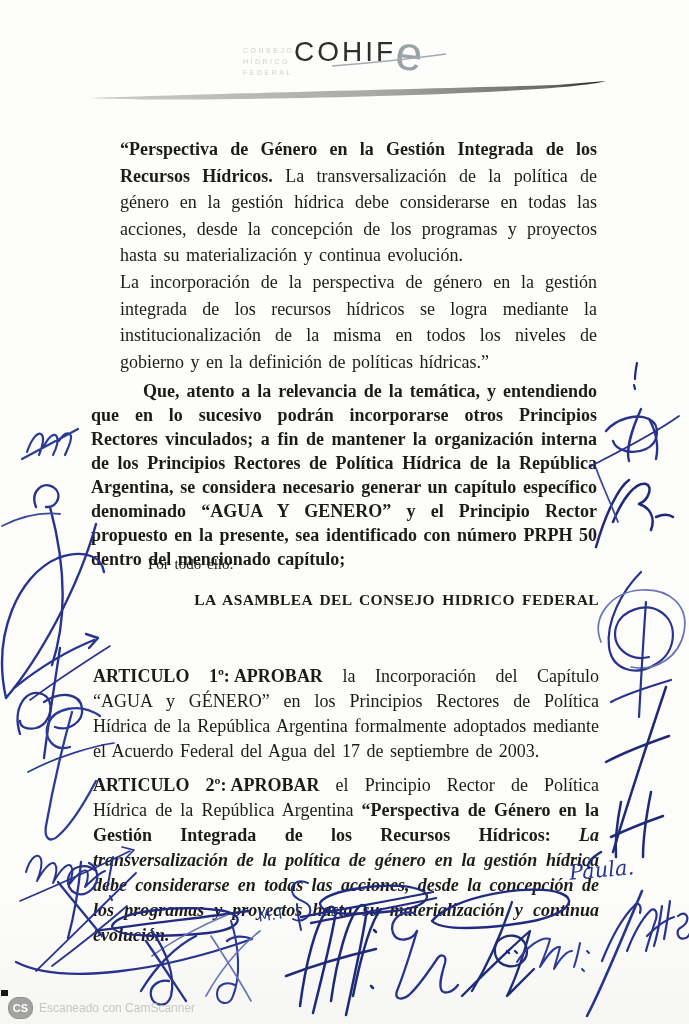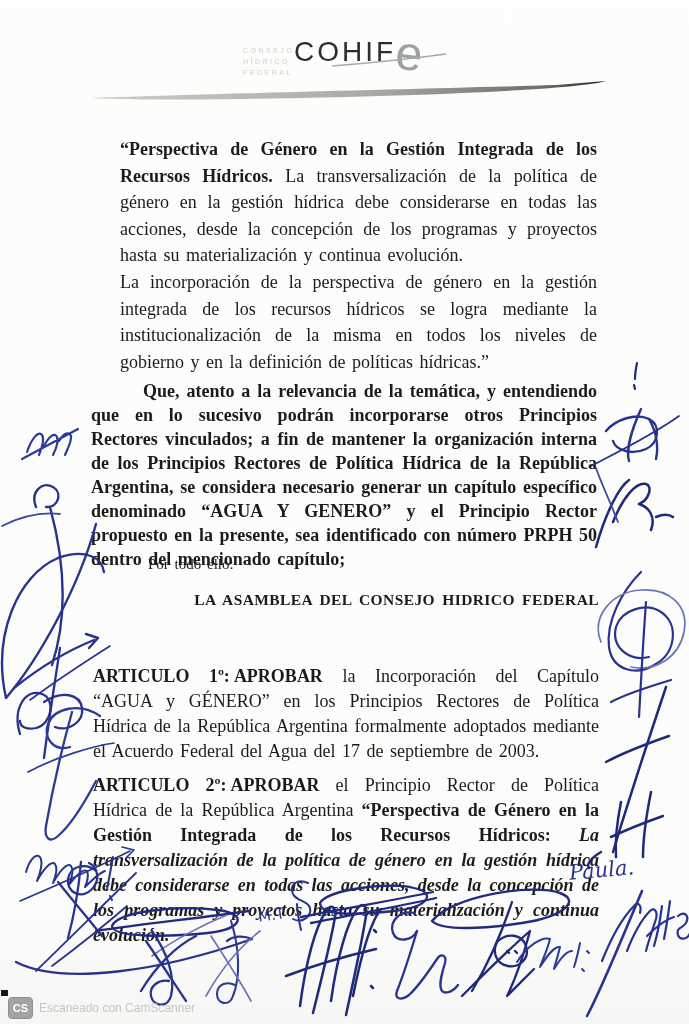--- a/index.html
+++ b/index.html
@@ -30,21 +30,21 @@
   #logo-e{left:396px;top:26px;font-family:"Liberation Sans",sans-serif;font-size:48px;
     color:#9aa2a5;font-weight:300;transform:rotate(7deg);}
   
   .ink{color:#27348b;}
   #paula{left:569px;top:858px;font-family:"DejaVu Serif",serif;font-style:italic;
     font-size:21px;transform:rotate(-5deg);}
   #mt{left:258px;top:906px;font-family:"DejaVu Sans",sans-serif;font-size:15px;
     transform:rotate(-8deg);color:#2c3b96;}
   
   #cam{left:8px;top:997px;display:flex;align-items:center;gap:6px;}
-  #cam .badge{width:23px;height:20px;background:#a3a3a2;border:1px solid #8f8f8e;border-radius:4px;
+  #cam .badge{width:23px;height:20px;background:#a3a3a2;border:1px solid #8f8f8e;border-radius:10px;
     color:#fff;font:bold 11px "Liberation Sans",sans-serif;display:flex;align-items:center;justify-content:center;}
   #cam .camtext{color:#c6c6c3;font:12px "Liberation Sans",sans-serif;}
   #edge-mark{left:1px;top:990px;width:7px;height:6px;background:#161616;}
   svg{display:block;}
   #sig-layer{left:0;top:0;pointer-events:none;}
 </style>
 </head>
 <body>
 
 <div class="page">

